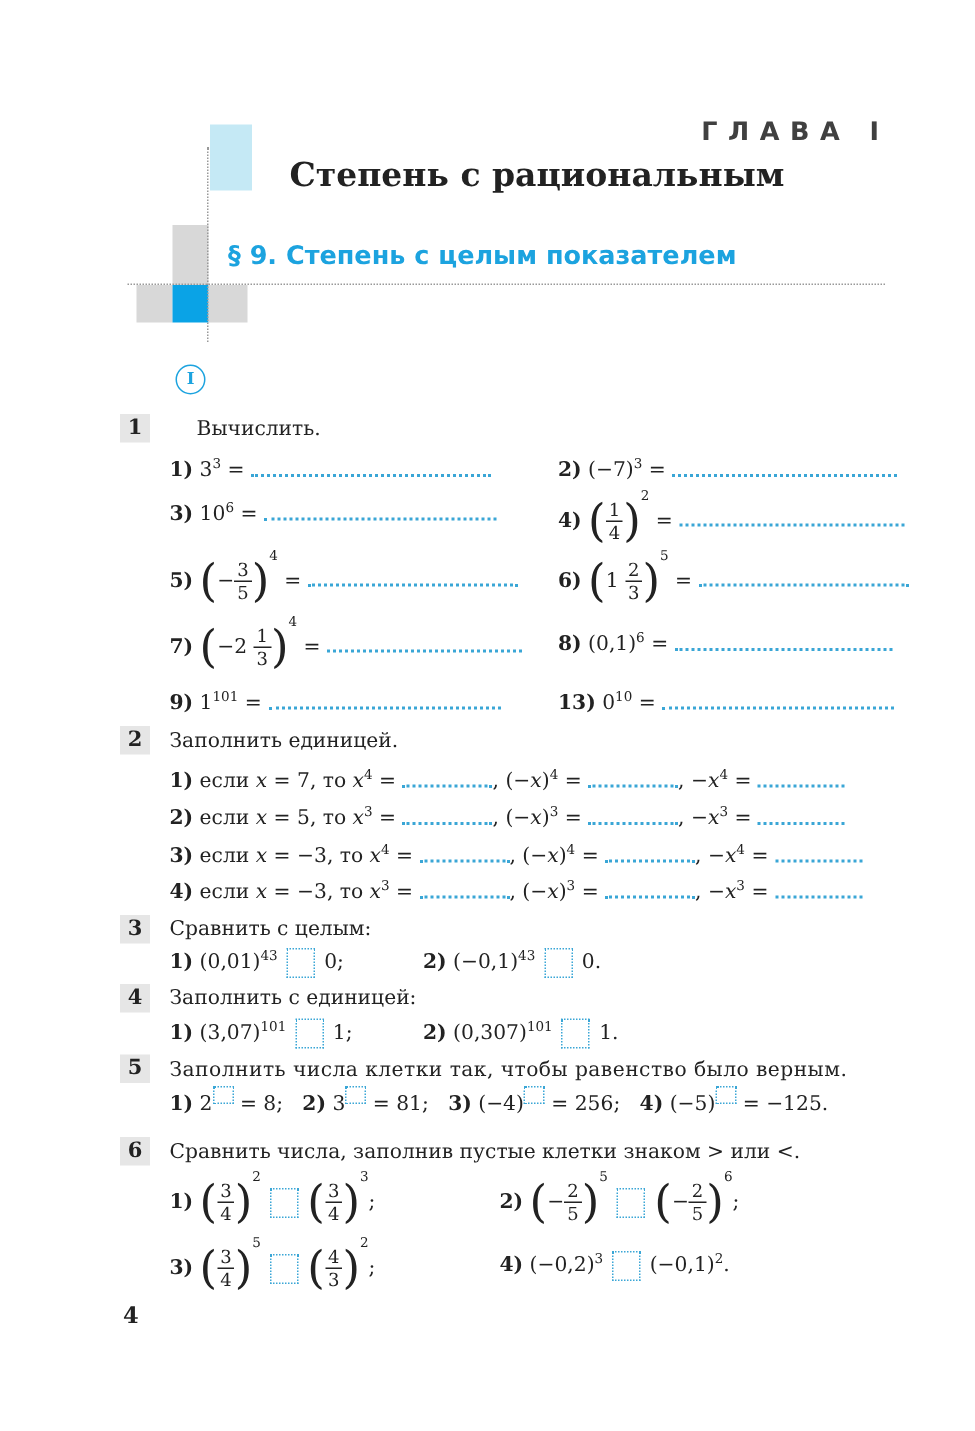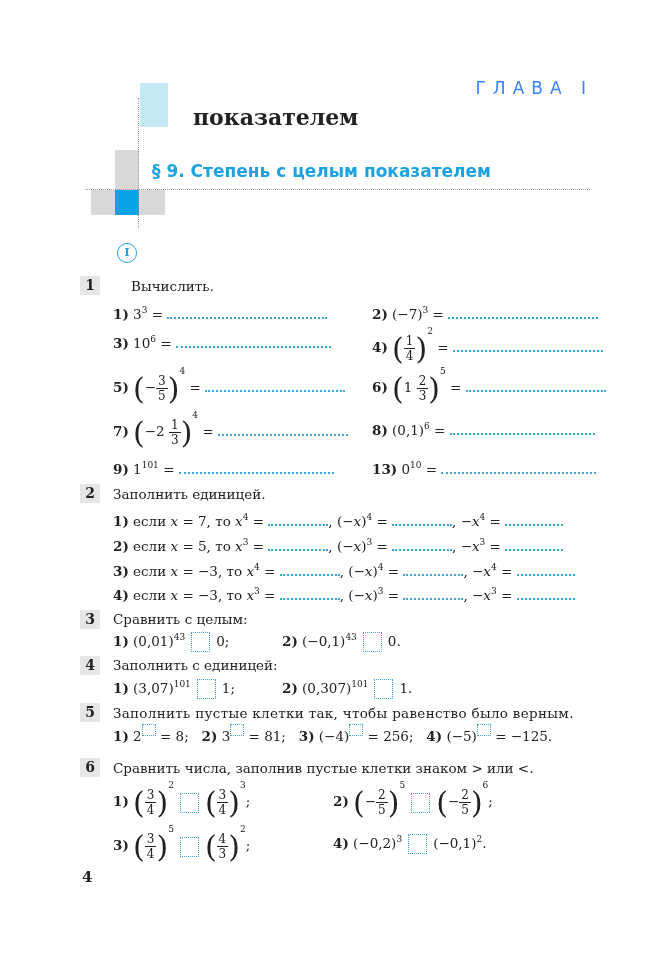--- a/index.html
+++ b/index.html
@@ -1,20 +1,20 @@
 <!DOCTYPE html>
 <html><head>
 <meta charset="utf-8">
 <style>
   html, body { margin:0; padding:0; }
   body { width:650px; height:954px; background:#fff; position:relative; overflow:hidden;
          font-family:"DejaVu Serif","Liberation Serif",serif; color:#222; }
   .abs { position:absolute; }
   .chapter { right:57px; top:78px; font-family:"DejaVu Sans","Liberation Sans",sans-serif;
-             font-weight:normal; color:#3b82f6; font-size:17px; letter-spacing:7px; }
+             font-weight:bold; color:#404040; font-size:17px; letter-spacing:7px; }
   .title { left:193px; top:104px; font-size:22px; font-weight:bold; line-height:26px; color:#222; }
   .section { left:152px; top:161px; font-family:"DejaVu Sans","Liberation Sans",sans-serif;
              font-weight:bold; color:#1ca3df; font-size:17px; }
   .sq { position:absolute; }
   .hdots { left:85px; top:189px; width:505px; border-top:1px dotted #999; }
   .vdots { left:138px; top:98px; height:130px; border-left:1px dotted #999; }
   .level { left:117px; top:243px; width:18px; height:18px; border:1.5px solid #1ca3df; border-radius:50%;
            color:#1ca3df; font-size:11px; text-align:center; line-height:18px; font-weight:bold; }
   .num { position:absolute; left:80px; width:20px; height:19px; background:#e6e6e6;
          font-weight:bold; font-size:14px; text-align:center; line-height:19px; }
@@ -35,21 +35,21 @@
 <div class="sq" style="left:140px;top:83px;width:28px;height:44px;background:#c5e9f5;"></div>
 <div class="sq" style="left:115px;top:150px;width:24px;height:40px;background:#d8d8d8;"></div>
 <div class="sq" style="left:91px;top:190px;width:24px;height:25px;background:#d8d8d8;"></div>
 <div class="sq" style="left:115px;top:190px;width:24px;height:25px;background:#0aa3e6;"></div>
 <div class="sq" style="left:139px;top:190px;width:26px;height:25px;background:#d8d8d8;"></div>
 <div class="abs hdots"></div>
 <div class="abs vdots"></div>
 
 <div class="abs chapter">ГЛАВА I</div>
 <div class="abs title">
-  <div>показателем</div>
+  <div>Степень с рациональным</div>
 </div>
 <div class="abs section">§ 9. Степень с целым показателем</div>
 <div class="abs level">I</div>
 
 <div class="num" style="top:276px">1</div>
 <div class="txt" style="left:131px;top:278px">Вычислить.</div>
 
 <div class="txt" style="left:113px;top:305px"><b>1)</b> 3<sup>3</sup> = <span class="dots" style="width:160px"></span></div>
 <div class="txt" style="left:372px;top:305px"><b>2)</b> (−7)<sup>3</sup> = <span class="dots" style="width:150px"></span></div>
 
@@ -76,21 +76,21 @@
 <div class="txt" style="left:113px;top:611px">Сравнить с целым:</div>
 <div class="txt" style="left:113px;top:632px"><b>1)</b> (0,01)<sup>43</sup><span class="box"></span>0;</div>
 <div class="txt" style="left:282px;top:632px"><b>2)</b> (−0,1)<sup>43</sup><span class="box"></span>0.</div>
 
 <div class="num" style="top:656px">4</div>
 <div class="txt" style="left:113px;top:657px">Заполнить с единицей:</div>
 <div class="txt" style="left:113px;top:679px"><b>1)</b> (3,07)<sup>101</sup><span class="box"></span>1;</div>
 <div class="txt" style="left:282px;top:679px"><b>2)</b> (0,307)<sup>101</sup><span class="box"></span>1.</div>
 
 <div class="num" style="top:703px">5</div>
-<div class="txt" style="left:113px;top:705px;letter-spacing:0.3px">Заполнить пустые клетки так, чтобы равенство было верным.</div>
+<div class="txt" style="left:113px;top:705px;letter-spacing:0.3px">Заполнить числа клетки так, чтобы равенство было верным.</div>
 <div class="txt" style="left:113px;top:728px"><b>1)</b> 2<span class="sbox"></span> = 8;&nbsp;&nbsp; <b>2)</b> 3<span class="sbox"></span> = 81;&nbsp;&nbsp; <b>3)</b> (−4)<span class="sbox"></span> = 256;&nbsp;&nbsp; <b>4)</b> (−5)<span class="sbox"></span> = −125.</div>
 
 <div class="num" style="top:758px">6</div>
 <div class="txt" style="left:113px;top:760px">Сравнить числа, заполнив пустые клетки знаком &gt; или &lt;.</div>
 <div class="txt" style="left:113px;top:780px"><b>1)</b> <span class="paren">(</span><span class="frac"><span class="n">3</span><span class="d">4</span></span><span class="paren">)</span><sup style="vertical-align:18px">2</sup><span class="box"></span><span class="paren">(</span><span class="frac"><span class="n">3</span><span class="d">4</span></span><span class="paren">)</span><sup style="vertical-align:18px">3</sup>;</div>
 <div class="txt" style="left:333px;top:780px"><b>2)</b> <span class="paren">(</span>−<span class="frac"><span class="n">2</span><span class="d">5</span></span><span class="paren">)</span><sup style="vertical-align:18px">5</sup><span class="box"></span><span class="paren">(</span>−<span class="frac"><span class="n">2</span><span class="d">5</span></span><span class="paren">)</span><sup style="vertical-align:18px">6</sup>;</div>
 <div class="txt" style="left:113px;top:824px"><b>3)</b> <span class="paren">(</span><span class="frac"><span class="n">3</span><span class="d">4</span></span><span class="paren">)</span><sup style="vertical-align:18px">5</sup><span class="box"></span><span class="paren">(</span><span class="frac"><span class="n">4</span><span class="d">3</span></span><span class="paren">)</span><sup style="vertical-align:18px">2</sup>;</div>
 <div class="txt" style="left:333px;top:834px"><b>4)</b> (−0,2)<sup>3</sup><span class="box"></span>(−0,1)<sup>2</sup>.</div>
 
 <div class="abs pg">4</div>

